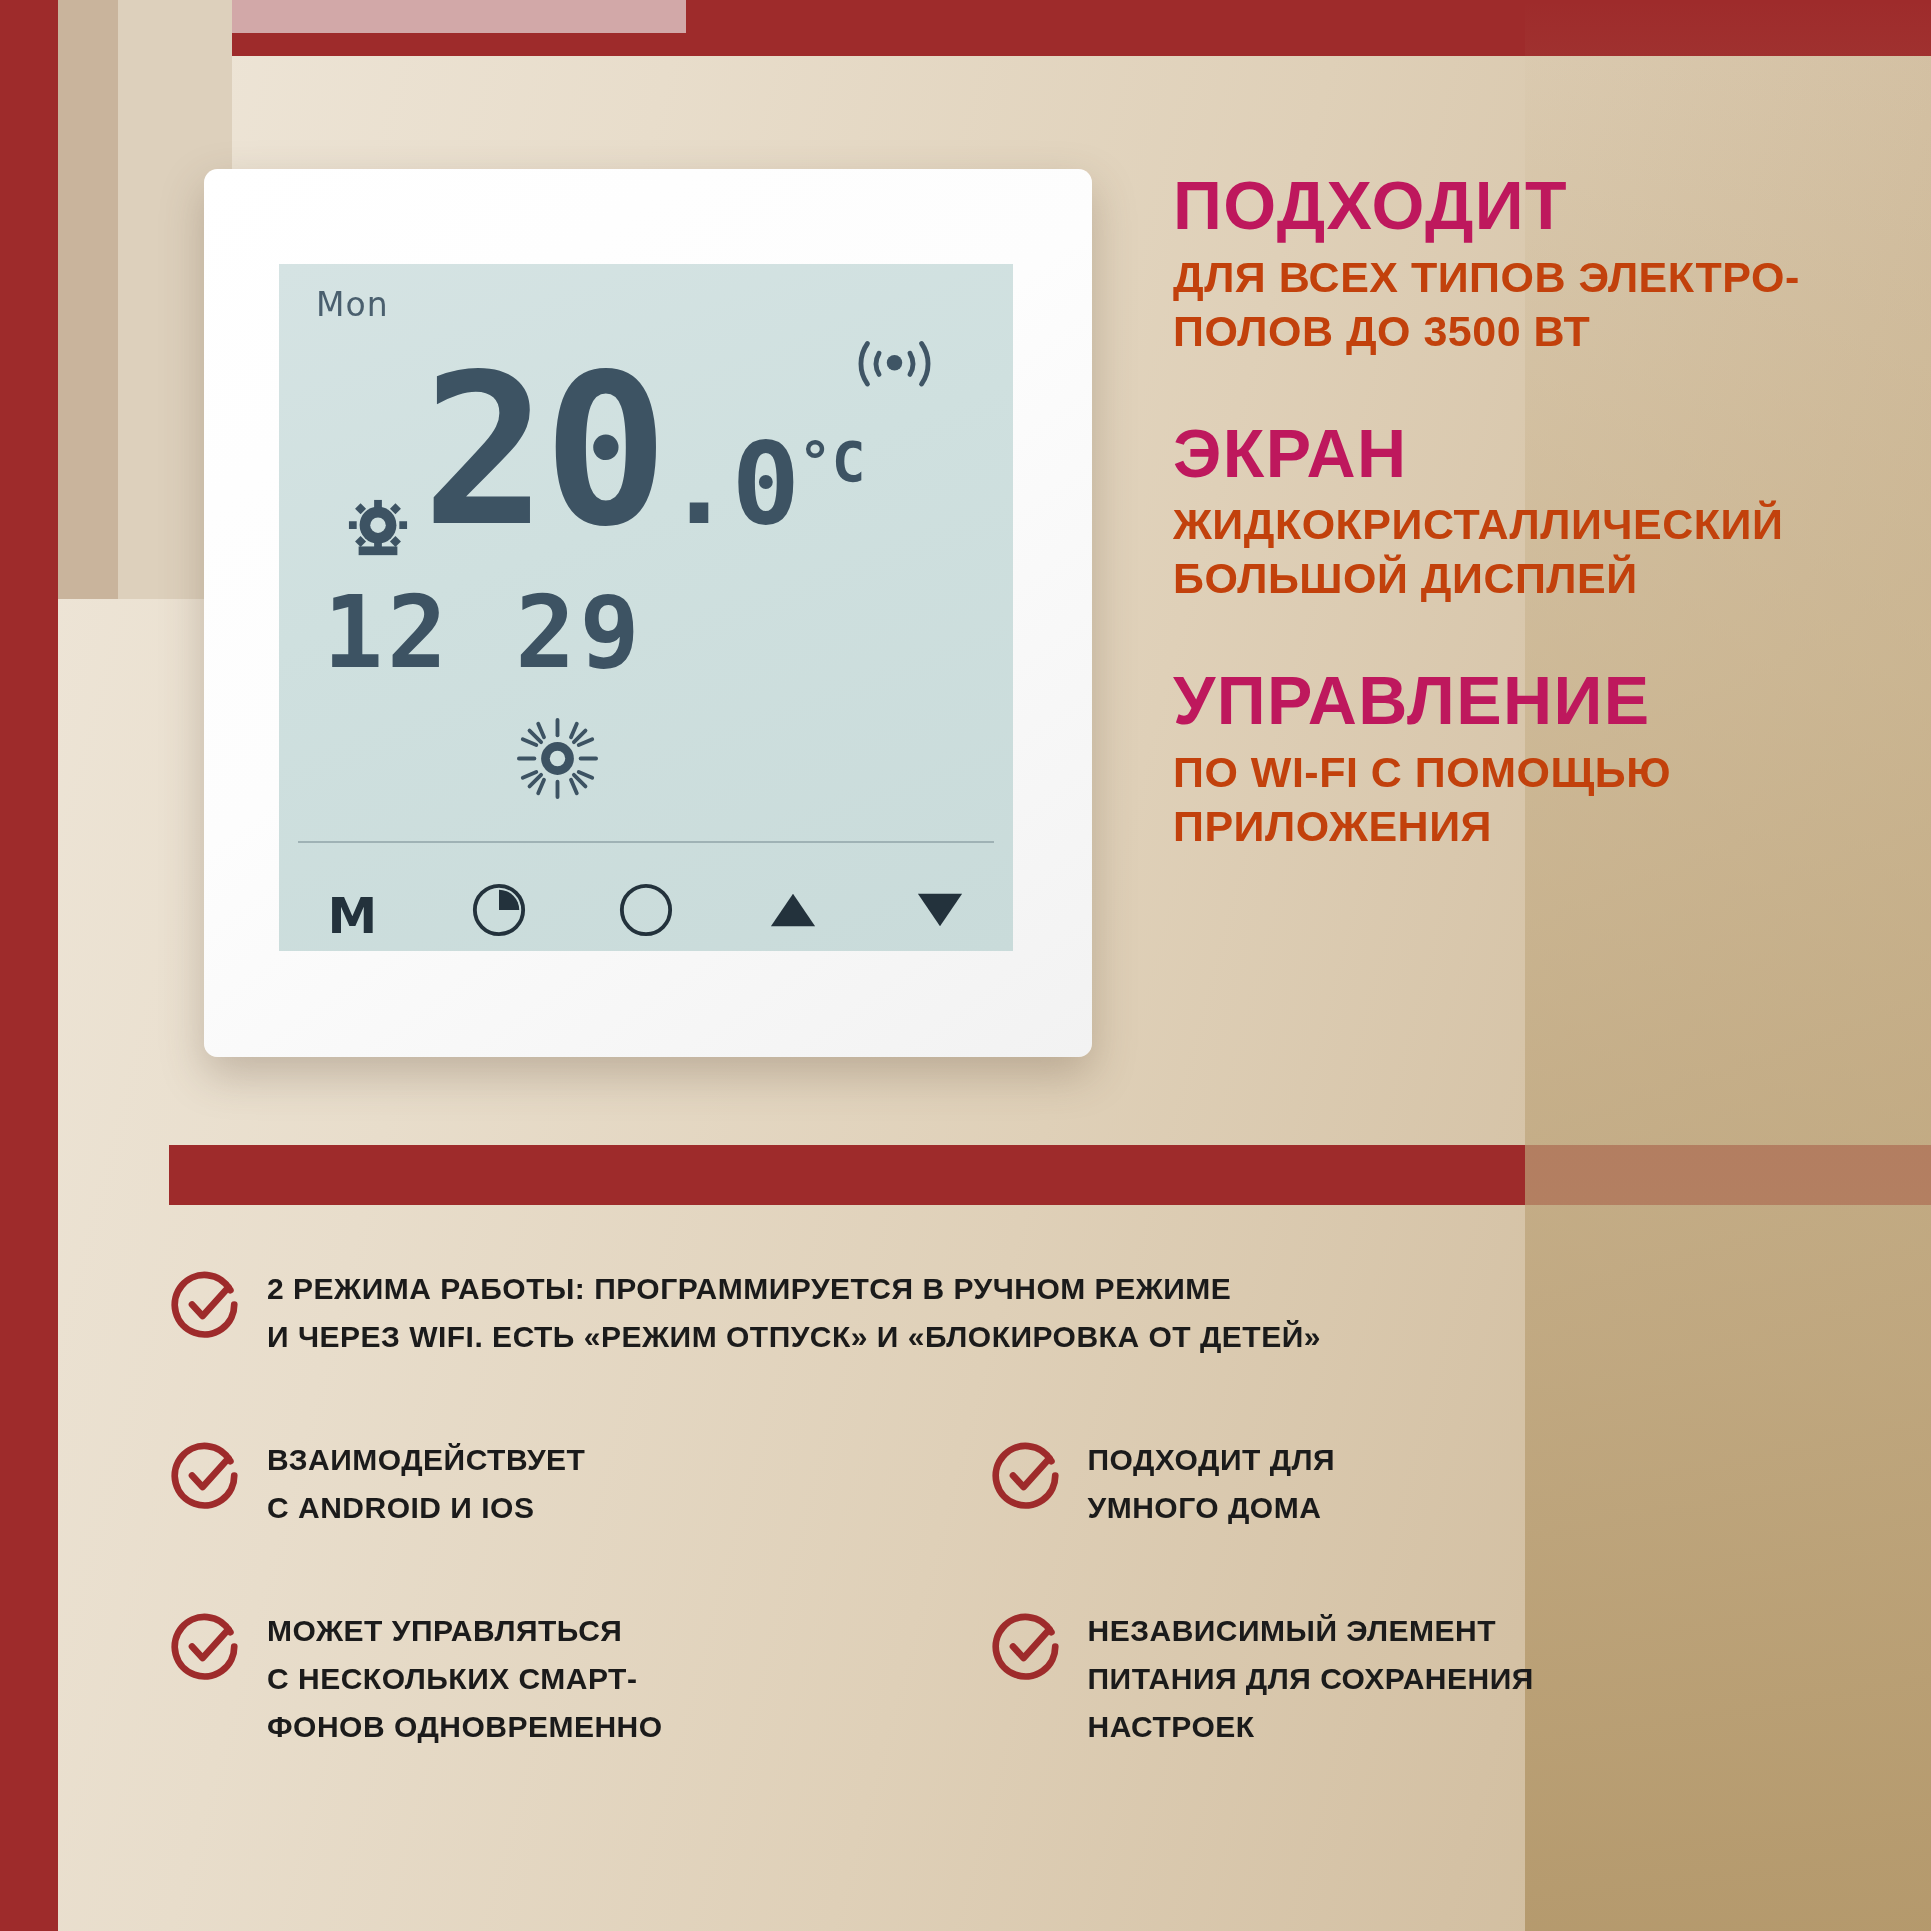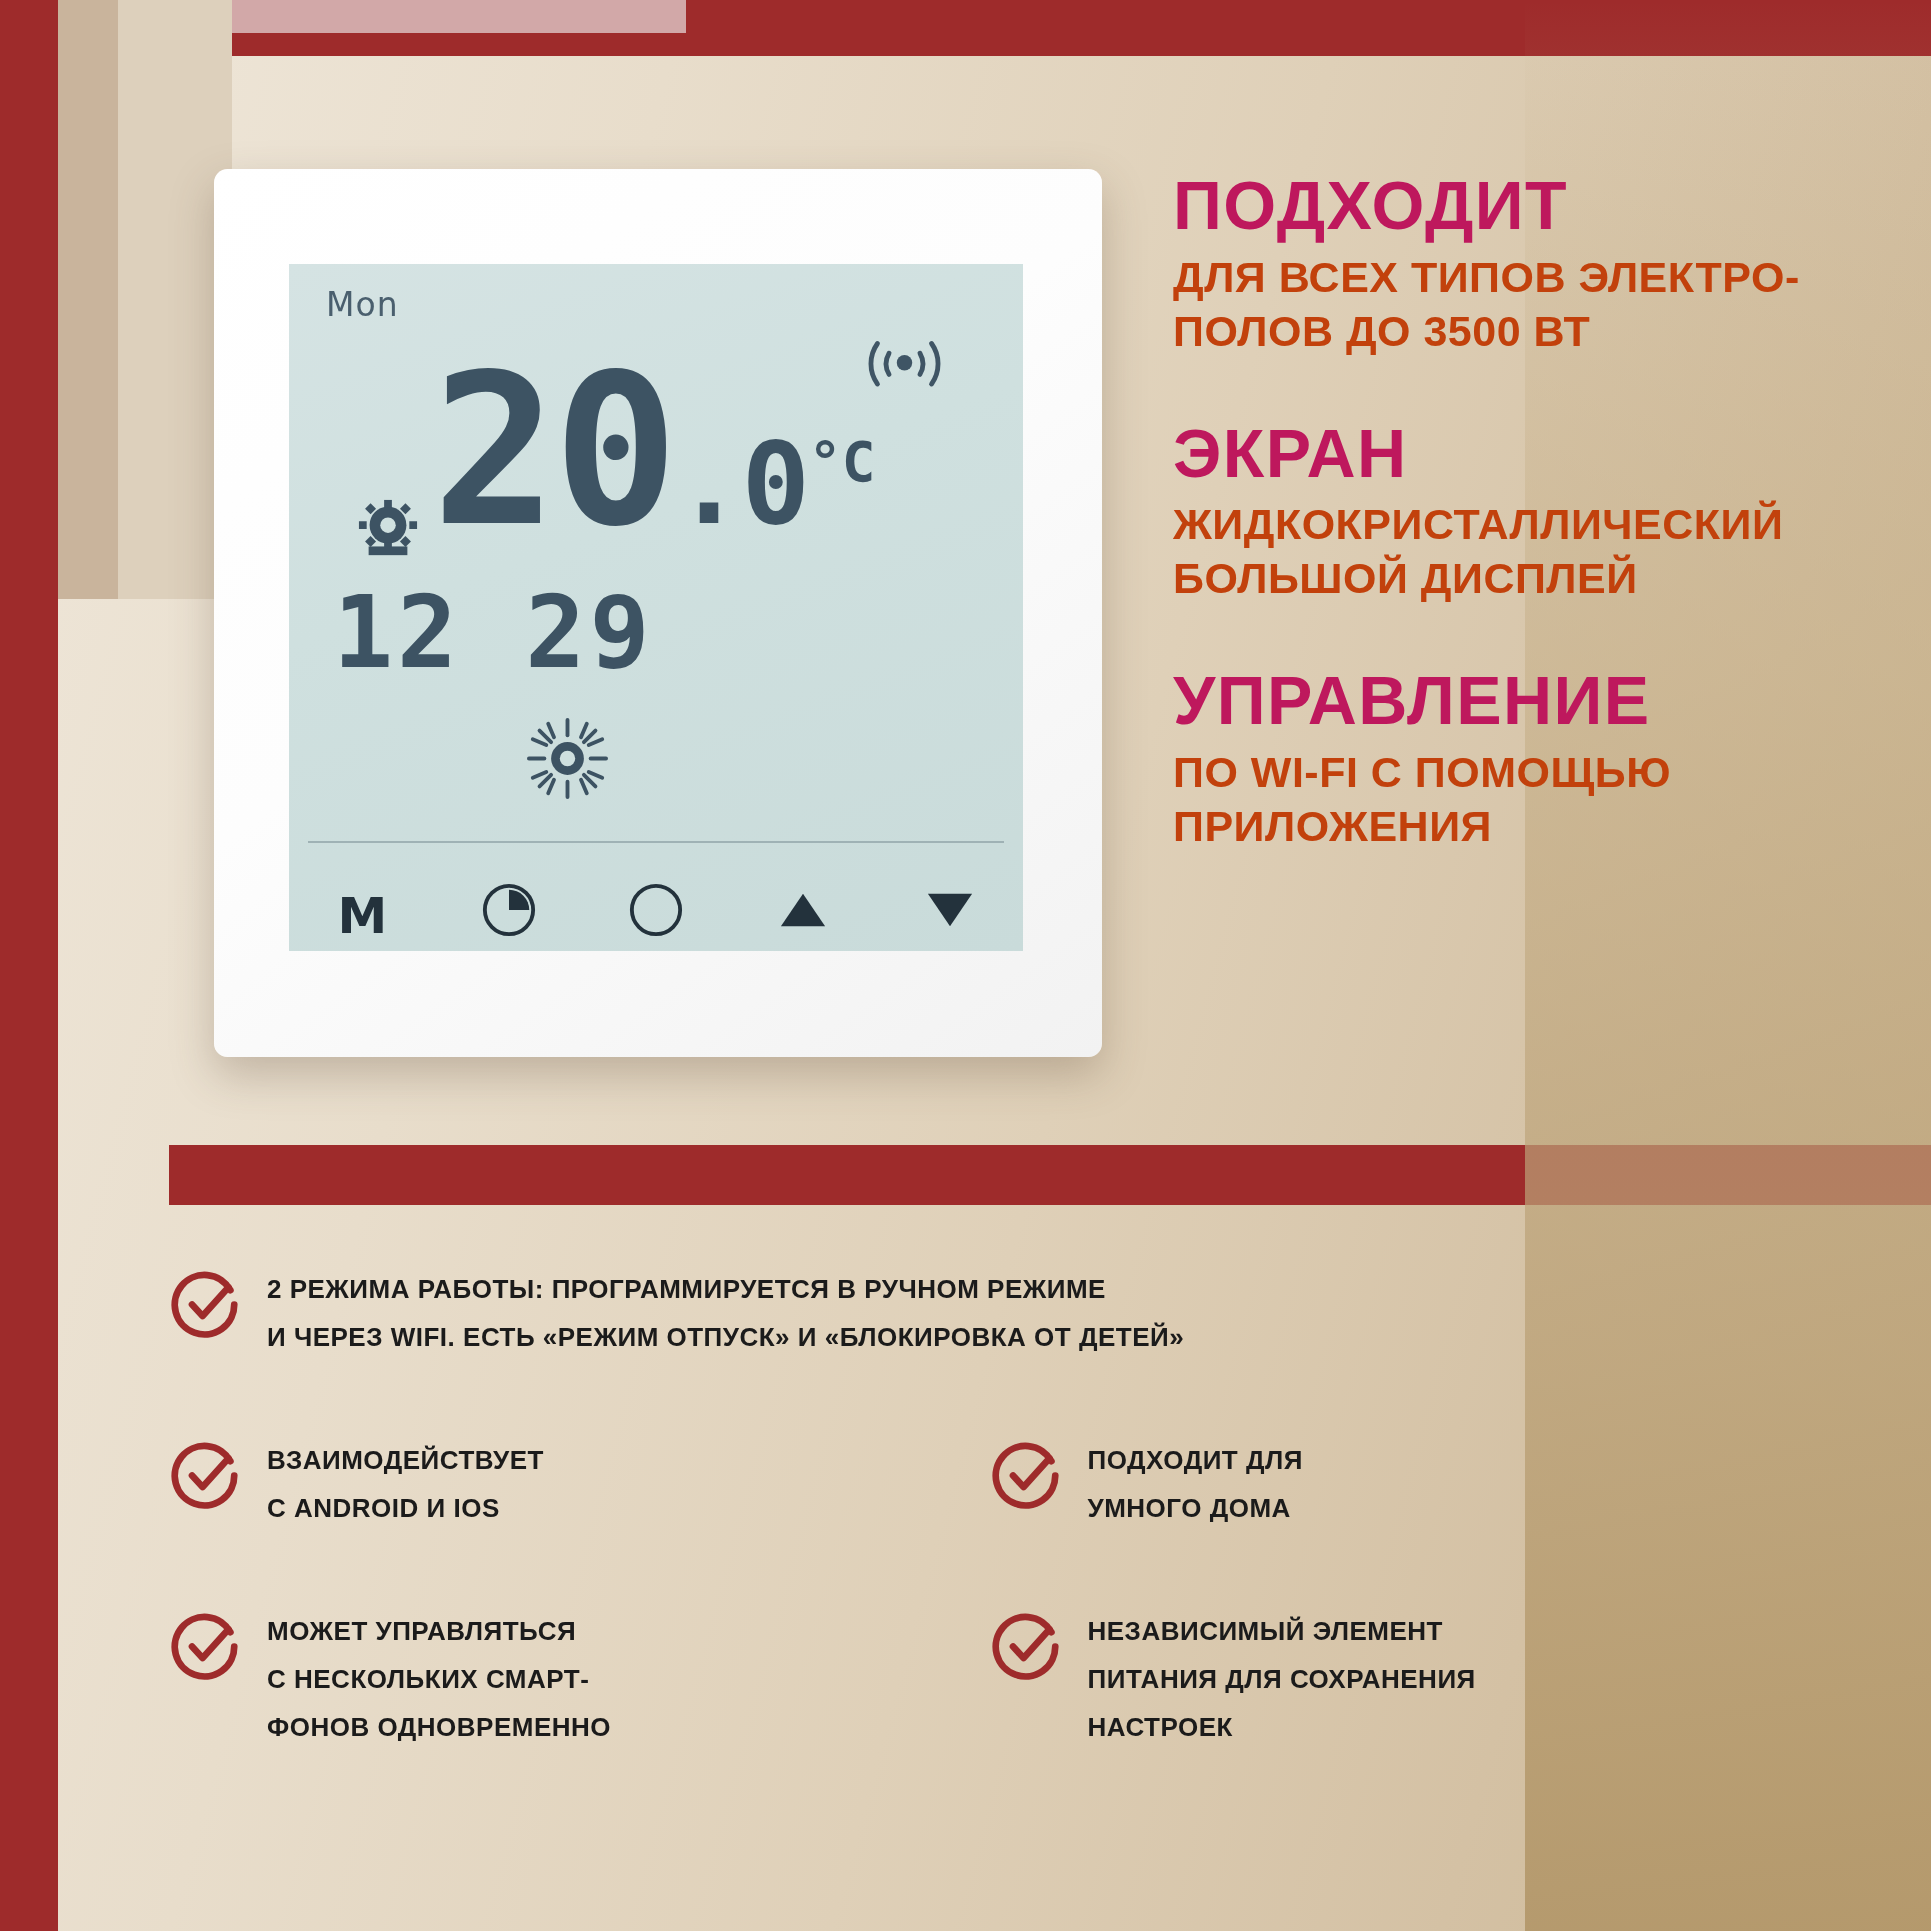--- a/index.html
+++ b/index.html
@@ -60,21 +60,21 @@
   .bg-right-grad {
     position: absolute;
     right: 0; top: 0;
     width: 406px; height: 1931px;
     background: linear-gradient(180deg, rgba(203,183,148,0) 0%, rgba(197,174,134,0.55) 35%, rgba(186,160,117,0.75) 70%, rgba(178,150,104,0.9) 100%);
   }
 
   
   .device {
     position: absolute;
-    left: 214px;
+    left: 204px;
     top: 169px;
     width: 888px;
     height: 888px;
     background: linear-gradient(145deg, #ffffff 0%, #fdfdfd 45%, #f2f2f2 100%);
     border-radius: 13.5px;
     box-shadow: 0 17.4px 44px rgba(90, 70, 50, 0.28);
   }
   .device-screen {
     position: absolute;
     left: 75px;
@@ -213,21 +213,21 @@
   }
   .bullet-check {
     flex: 0 0 auto;
     width: 71px;
     height: 71px;
     margin-right: 27px;
     margin-top: 3.9px;
   }
   .bullet-text {
     color: #1b1b1b;
-    font-size: 26px;
+    font-size: 30px;
     font-weight: 700;
     line-height: 48px;
     letter-spacing: 0.5px;
     white-space: pre-line;
   }
   .bullet-wide { width: 100%; }
   .bullet-half { width: 50%; }
   .bullet-half .bullet-text { max-width: 579px; }
 </style>
 </head>

